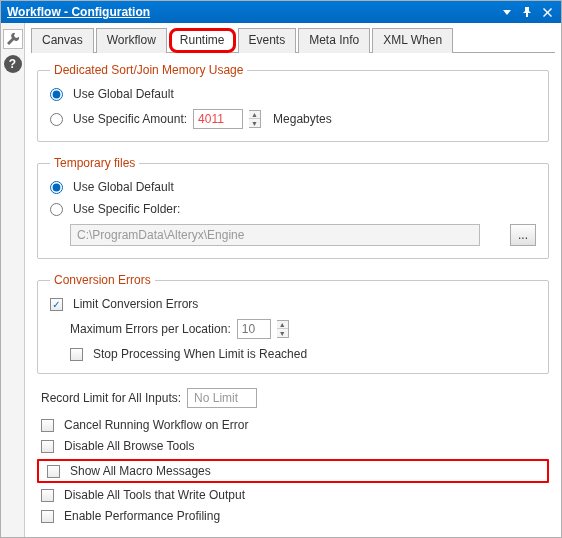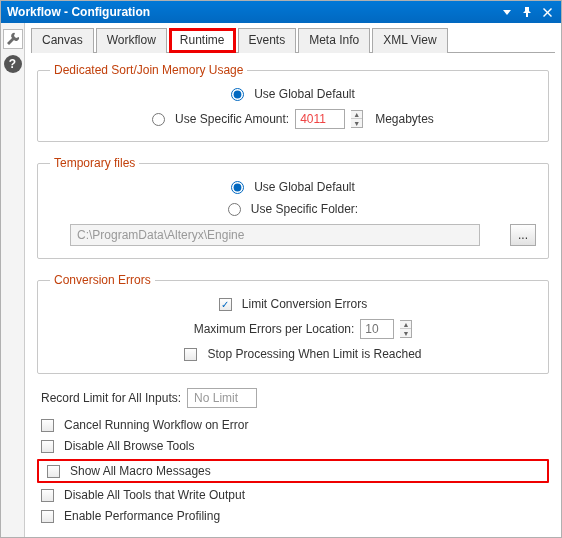--- a/index.html
+++ b/index.html
@@ -16,21 +16,21 @@
   }
   .titlebar {
     background: linear-gradient(#0178d7, #0168c0);
     color: #fff;
     height: 22px;
     display: flex;
     align-items: center;
     padding: 0 6px;
     font-size: 12px;
   }
-  .titlebar .title { flex: 1; font-weight: 600; }
+  .titlebar .title { flex: 1; font-weight: 600; text-decoration: underline; }
   .titlebar .ctrl {
     width: 16px; height: 16px;
     display: inline-flex; align-items: center; justify-content: center;
     margin-left: 4px;
     color: #fff;
     cursor: pointer;
   }
   .body {
     display: flex;
     height: calc(100% - 22px);
@@ -81,39 +81,39 @@
     top: 1px;
     cursor: pointer;
   }
   .tab.active {
     background: #fff;
     border-bottom: 1px solid #fff;
   }
   .tab.highlight {
     outline: 3px solid #ef0000;
     outline-offset: -3px;
+    border-radius: 8px;
   }
   fieldset {
     border: 1px solid #c8c8c8;
     border-radius: 2px;
     margin: 0 6px 14px 6px;
     padding: 10px 12px 12px 12px;
   }
   legend {
     padding: 0 4px;
     color: #c2410c;
     font-size: 12px;
   }
   .row {
     display: flex;
     align-items: center;
     gap: 6px;
     margin-bottom: 8px;
     color: #333;
-    justify-content: center;
   }
   .row:last-child { margin-bottom: 0; }
   .indent { margin-left: 20px; }
   input[type=radio], input[type=checkbox] {
     margin: 0 4px 0 0;
     accent-color: #0168c0;
   }
   .cbx {
     width: 13px; height: 13px;
     border: 1px solid #888;
@@ -220,21 +220,21 @@
   </div>
 
   <div class="main">
 
     <div class="tabs">
       <div class="tab">Canvas</div>
       <div class="tab">Workflow</div>
       <div class="tab active highlight">Runtime</div>
       <div class="tab">Events</div>
       <div class="tab">Meta Info</div>
-      <div class="tab">XML View</div>
+      <div class="tab">XML When</div>
     </div>
 
     <fieldset>
       <legend>Dedicated Sort/Join Memory Usage</legend>
       <div class="row">
         <input type="radio" name="mem" checked="" style="">
         <span>Use Global Default</span>
       </div>
       <div class="row">
         <input type="radio" name="mem" style="">

